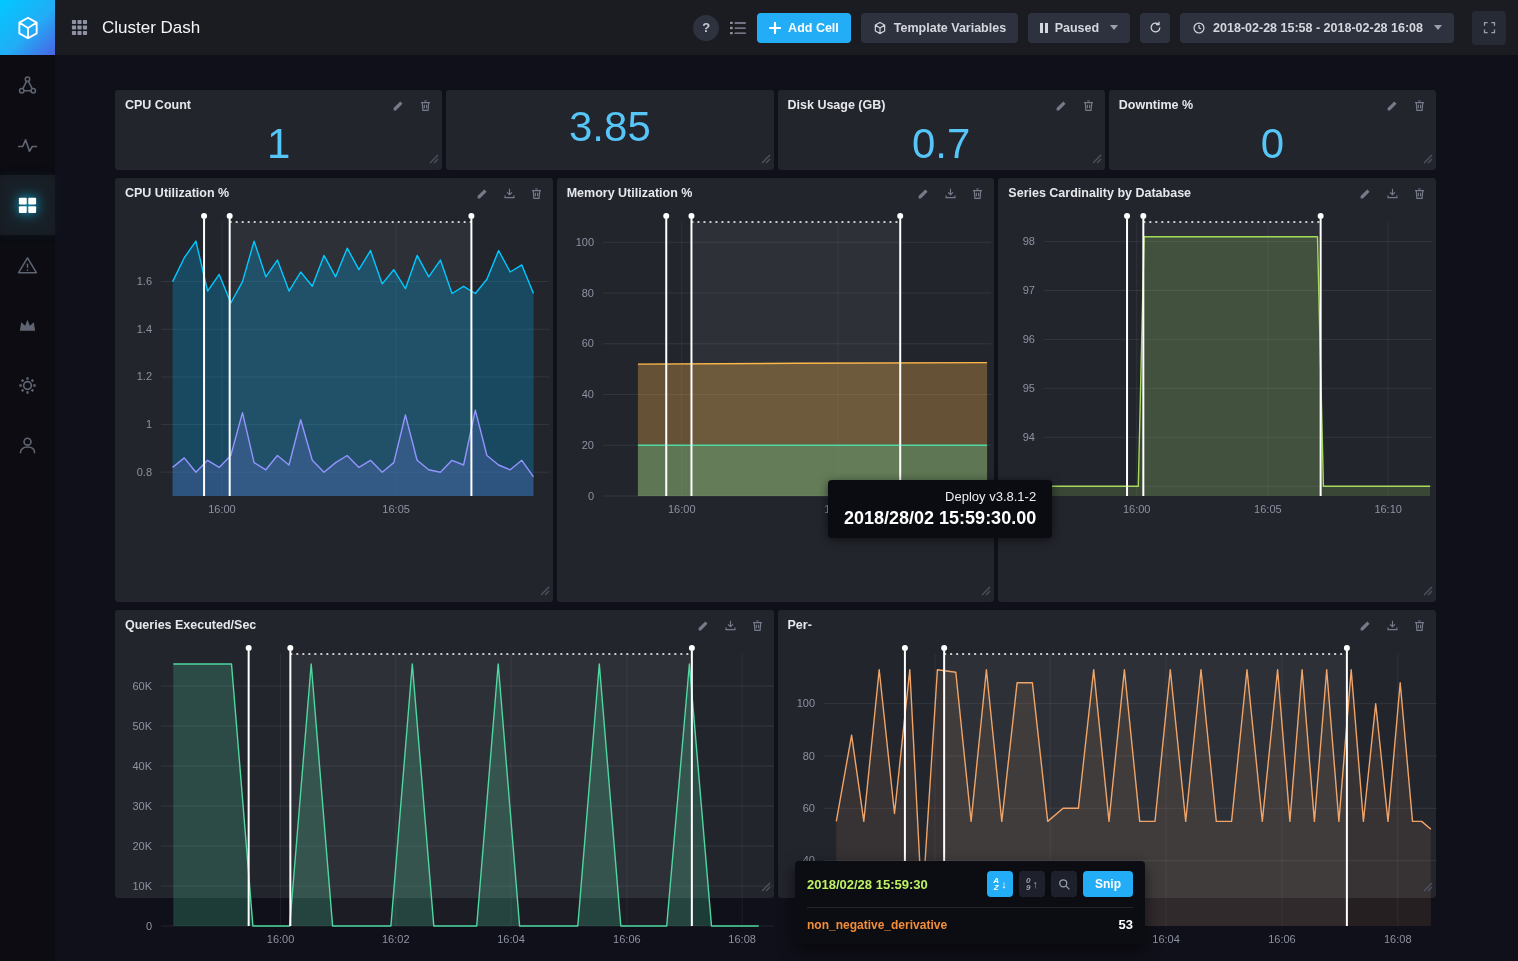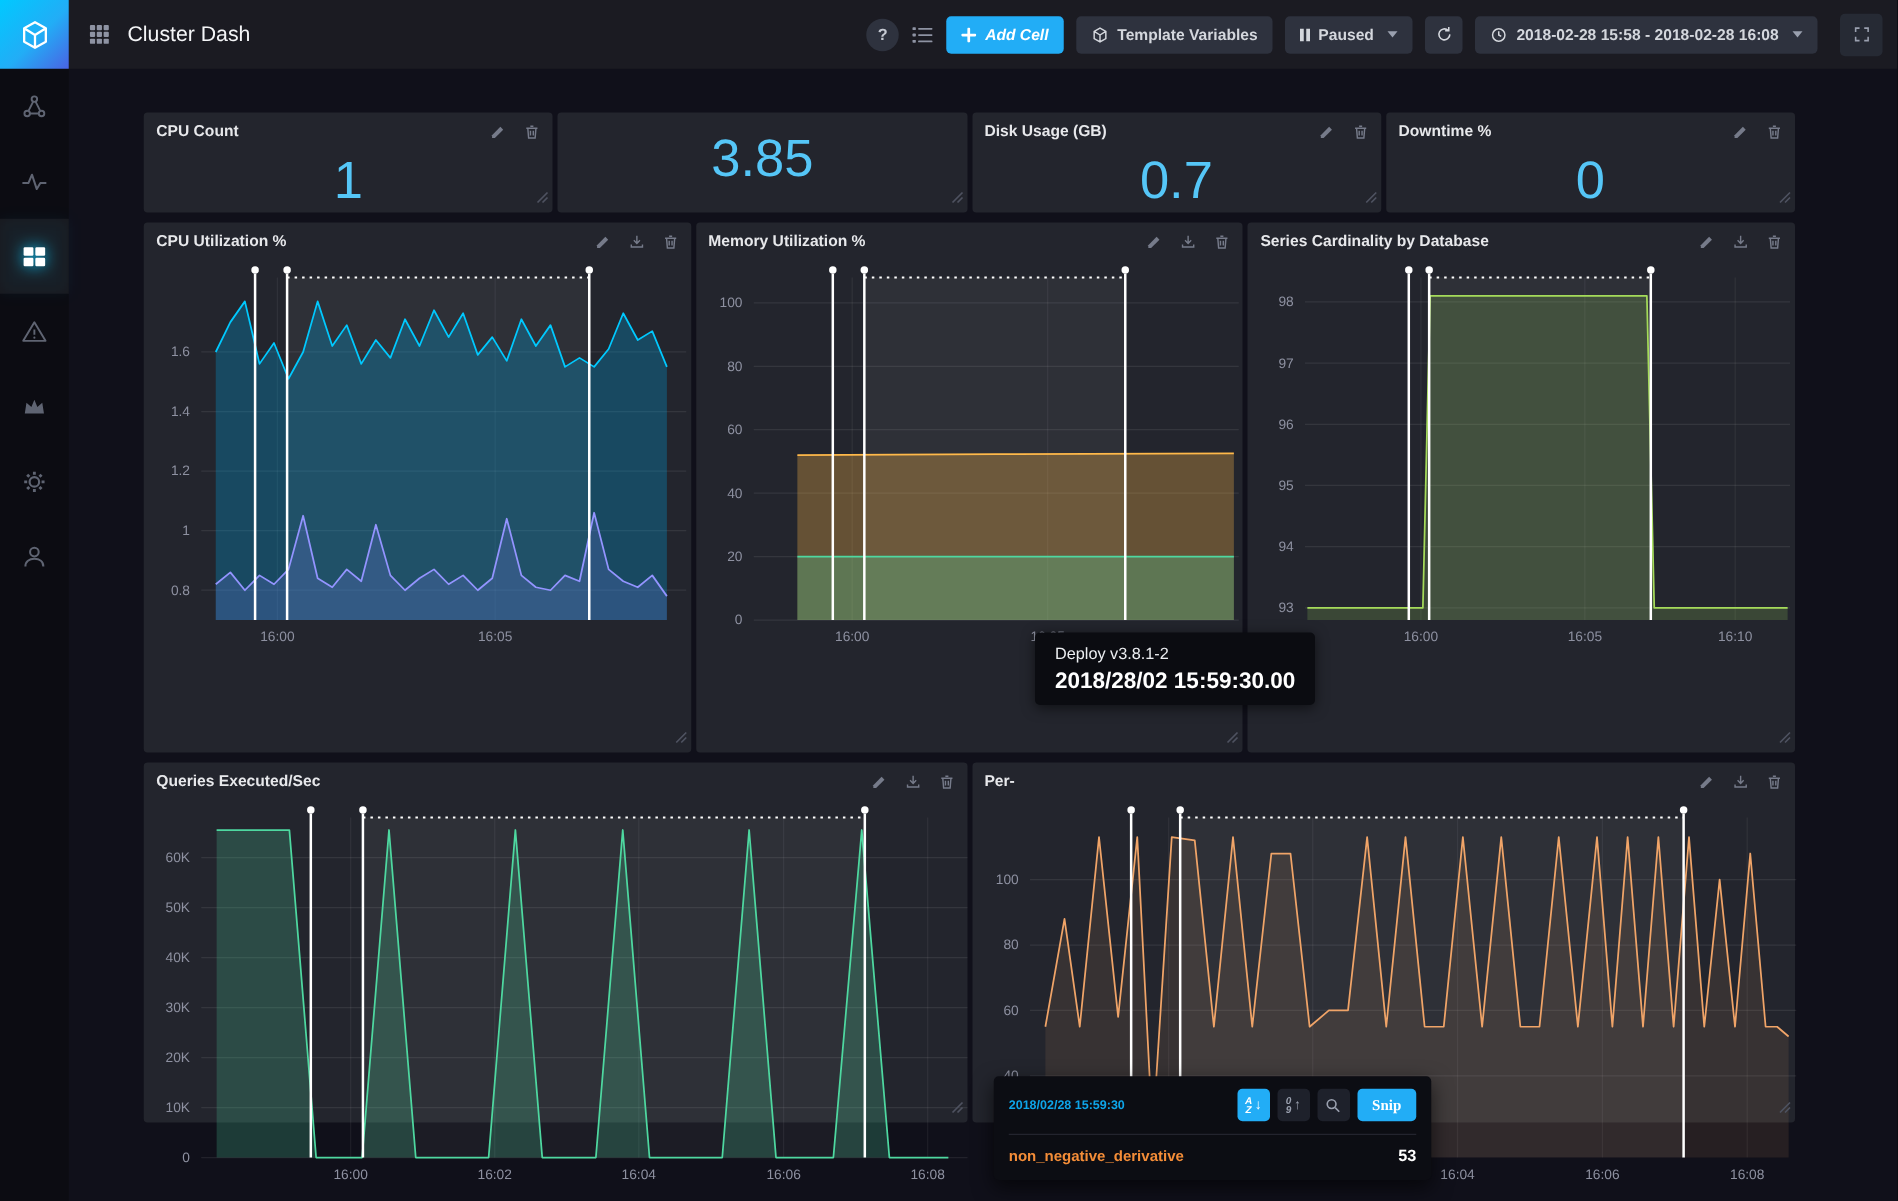--- a/index.html
+++ b/index.html
@@ -20,21 +20,21 @@
   
   .navbar{position:absolute;left:55px;top:0;right:0;height:55px;background:#1b1b22;z-index:30;
           display:flex;align-items:center;padding:0 12px 0 16px;}
   .nav-left{display:flex;align-items:center;gap:14px;}
   .page-title{margin:0;font-size:17px;font-weight:400;color:#f4f5f7;}
   .nav-icon{color:#8e93a3;display:flex;align-items:center;cursor:pointer;}
   .nav-right{margin-left:auto;display:flex;align-items:center;gap:10px;}
   .btn{display:inline-flex;align-items:center;gap:7px;height:30px;padding:0 12px;border:none;
        border-radius:4px;background:#2e323e;color:#d4d7dd;font-family:"Liberation Sans",sans-serif;
        font-size:12.5px;font-weight:bold;cursor:pointer;white-space:nowrap;}
-  .btn-primary{background:var(--accent,#22ADF6);color:#fff;font-style:italic;}
+  .btn-primary{background:var(--accent,#22ADF6);color:#fff;}
   .btn-square{width:30px;padding:0;justify-content:center;}
   .btn-fullscreen{margin-left:8px;width:34px;height:34px;background:#262a34;color:#9aa0af;}
   .circle-btn{width:26px;height:26px;border-radius:50%;background:#2e323e;color:#c6cad3;border:none;
        display:flex;align-items:center;justify-content:center;font-weight:bold;font-size:13px;cursor:pointer;
        font-family:"Liberation Sans",sans-serif;}
   .caret{width:0;height:0;border-left:4px solid transparent;border-right:4px solid transparent;
          border-top:5px solid #9aa0af;margin-left:4px;}
   .pause-glyph{display:inline-flex;gap:2.5px;}
   .pause-glyph i{display:block;width:2.5px;height:10px;background:#d4d7dd;}
 
@@ -50,36 +50,36 @@
   .cell-title{font-size:12.5px;font-weight:bold;color:#e7e8eb;white-space:nowrap;overflow:hidden;}
   .cell-icons{margin-left:auto;display:flex;gap:14px;color:#767b8a;align-items:center;}
   .cicon{display:flex;cursor:pointer;}
   .stat-value{flex:1;display:flex;align-items:center;justify-content:center;
               font-size:42px;font-weight:400;color:var(--stat_value,#55C6F7);padding-bottom:6px;}
   .graph-body{flex:1;position:relative;overflow:visible;}
   .graph-body svg{position:absolute;left:0;top:0;overflow:visible;}
   .resize{position:absolute;right:3px;bottom:2px;color:#4e5260;cursor:nwse-resize;}
 
   
-  .deploy-tooltip{position:absolute;left:828px;top:506px;z-index:60;background:#0b0c11;
-        border-radius:4px;padding:9px 16px;text-align:left;box-shadow:0 2px 10px rgba(0,0,0,0.55);}
+  .deploy-tooltip{position:absolute;left:828px;top:480px;z-index:60;background:#0b0c11;
+        border-radius:4px;padding:9px 16px;text-align:right;box-shadow:0 2px 10px rgba(0,0,0,0.55);}
   .tt1{font-size:13px;color:#eceef1;margin-bottom:4px;}
   .tt2{font-size:18px;font-weight:bold;color:#fff;}
 
   
   .legend{position:absolute;left:795px;top:861px;width:350px;z-index:60;background:#0c0d13;
           border-radius:4px;padding:10px 12px 12px;box-shadow:0 6px 16px rgba(0,0,0,0.6);}
   .legend-top{display:flex;align-items:center;gap:6px;}
-  .legend-time{font-size:10px;font-weight:bold;color:#0ea5e9;margin-right:auto;}
+  .legend-time{font-size:13px;font-weight:bold;color:#bef264;margin-right:auto;}
   .mini-btn{width:26px;height:26px;border:none;border-radius:4px;background:#1e212b;color:#9aa0af;
             display:flex;align-items:center;justify-content:center;gap:2px;cursor:pointer;
             font-family:"Liberation Sans",sans-serif;}
   .mini-btn.active{background:var(--accent,#22ADF6);color:#fff;}
   .mini-btn.snip{width:auto;padding:0 12px;background:var(--accent,#22ADF6);color:#fff;
-                 font-size:12px;font-weight:bold;font-family:Liberation Serif, serif;}
+                 font-size:12px;font-weight:bold;}
   .sort-col{display:flex;flex-direction:column;font-size:8px;font-weight:bold;line-height:7px;}
   .sort-arrow{font-size:11px;line-height:11px;}
   .legend-divider{height:1px;background:#23242e;margin:10px 0 9px;}
   .legend-row{display:flex;align-items:center;}
   .legend-series{font-size:12px;font-weight:bold;color:var(--legend_series,#F48D38);}
   .legend-value{margin-left:auto;font-size:13px;font-weight:bold;color:#fff;}
 </style>
 </head>
 <body>
 

